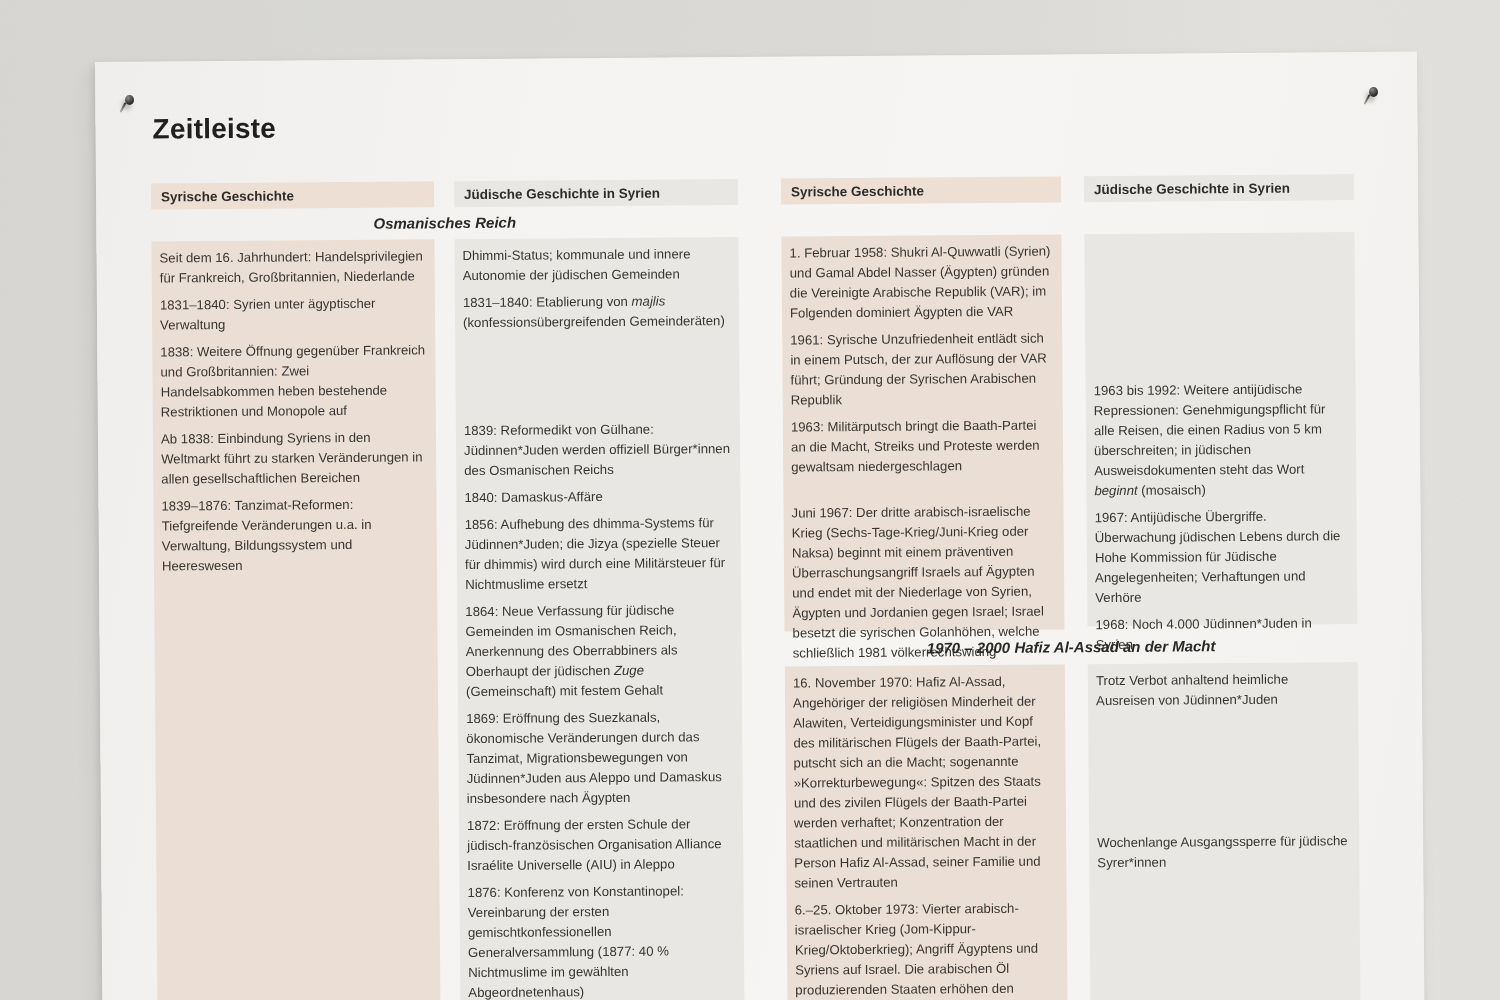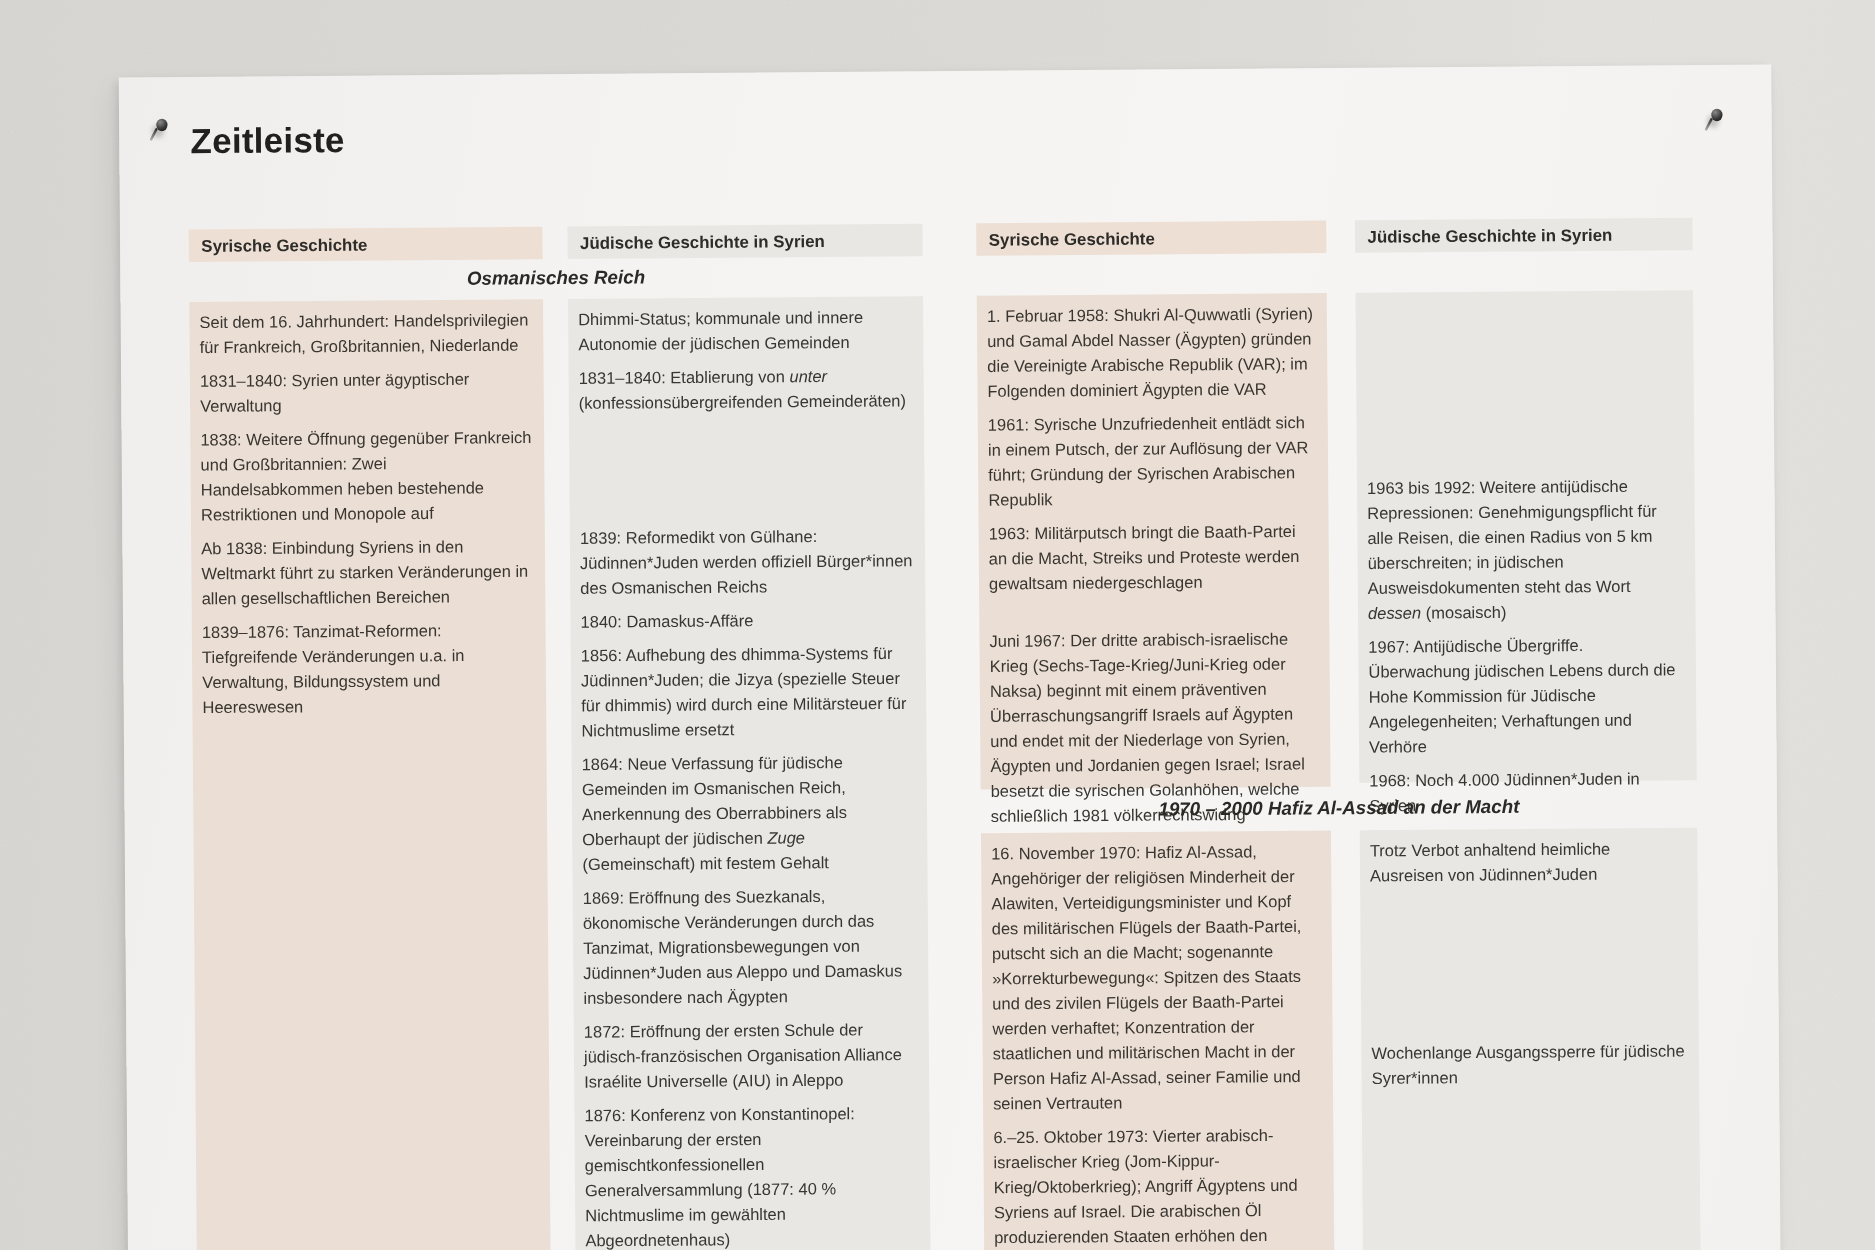--- a/index.html
+++ b/index.html
@@ -9,21 +9,21 @@
     font-family:"Liberation Sans",sans-serif;
   }
   .wall-tex{position:absolute;inset:0;z-index:1;pointer-events:none;}
   .poster{
     position:absolute;left:95px;top:62px;width:1322px;height:952px;
     background:linear-gradient(100deg,#efeeec 0%,#f4f3f1 28%,#f6f5f3 62%,#f2f1ef 100%);
     transform:rotate(-0.45deg);transform-origin:0 0;
     box-shadow:-2px 3px 7px rgba(0,0,0,0.10), -6px 10px 22px rgba(0,0,0,0.06);
     z-index:2;overflow:hidden;color:#34312d;
   }
-  .title{position:absolute;left:57px;top:36px;font-size:28px;font-weight:700;letter-spacing:0.2px;color:#21201e;}
+  .title{position:absolute;left:57px;top:52px;font-size:28px;font-weight:700;letter-spacing:0.2px;color:#21201e;}
   .colhead{position:absolute;top:122px;height:26px;box-sizing:border-box;
     font-size:13.5px;font-weight:700;color:#2e2c29;padding:6px 0 0 10px;}
   .colhead.pink{background:#eddfd4;}
   .colhead.gray{background:#e9e7e3;}
   .era{position:absolute;text-align:center;font-size:15px;font-weight:700;font-style:italic;color:#2b2926;}
   .block{position:absolute;box-sizing:border-box;padding:7px 9px 0 8px;}
   .block.pink{background:#ebded4;}
   .block.gray{background:#e8e7e3;}
   .entry{margin:0 0 7px 0;font-size:13.2px;line-height:20px;color:#393631;}
   .gap-1839{margin-top:88px;}
@@ -64,40 +64,40 @@
   <div class="block pink" style="left:55px;top:180px;width:283px;bottom:0;">
     <p class="entry">Seit dem 16. Jahrhundert: Handelsprivilegien für Frankreich, Großbritannien, Niederlande</p>
     <p class="entry">1831–1840: Syrien unter ägyptischer Verwaltung</p>
     <p class="entry">1838: Weitere Öffnung gegenüber Frankreich und Großbritannien: Zwei Handelsabkommen heben bestehende Restriktionen und Monopole auf</p>
     <p class="entry">Ab 1838: Einbindung Syriens in den Weltmarkt führt zu starken Veränderungen in allen gesellschaftlichen Bereichen</p>
     <p class="entry">1839–1876: Tanzimat-Reformen: Tiefgreifende Veränderungen u.a. in Verwaltung, Bildungssystem und Heereswesen</p>
   </div>
 
   <div class="block gray" style="left:358px;top:180px;width:284px;bottom:0;">
     <p class="entry">Dhimmi-Status; kommunale und innere Autonomie der jüdischen Gemeinden</p>
-    <p class="entry">1831–1840: Etablierung von <i>unter</i> (konfessionsübergreifenden Gemeinderäten)</p>
+    <p class="entry">1831–1840: Etablierung von <i>majlis</i> (konfessionsübergreifenden Gemeinderäten)</p>
     <p class="entry gap-1839">1839: Reformedikt von Gülhane: Jüdinnen*Juden werden offiziell Bürger*innen des Osmanischen Reichs</p>
     <p class="entry">1840: Damaskus-Affäre</p>
     <p class="entry">1856: Aufhebung des dhimma-Systems für Jüdinnen*Juden; die Jizya (spezielle Steuer für dhimmis) wird durch eine Militärsteuer für Nichtmuslime ersetzt</p>
     <p class="entry">1864: Neue Verfassung für jüdische Gemeinden im Osmanischen Reich, Anerkennung des Oberrabbiners als Oberhaupt der jüdischen <i>Zuge</i> (Gemeinschaft) mit festem Gehalt</p>
     <p class="entry">1869: Eröffnung des Suezkanals, ökonomische Veränderungen durch das Tanzimat, Migrationsbewegungen von Jüdinnen*Juden aus Aleppo und Damaskus insbesondere nach Ägypten</p>
     <p class="entry">1872: Eröffnung der ersten Schule der jüdisch-französischen Organisation Alliance Israélite Universelle (AIU) in Aleppo</p>
     <p class="entry">1876: Konferenz von Konstantinopel: Vereinbarung der ersten gemischtkonfessionellen Generalversammlung (1877: 40 % Nichtmuslime im gewählten Abgeordnetenhaus)</p>
 
   </div>
 
   <div class="block pink" style="left:685px;top:180px;width:280px;height:395px;">
     <p class="entry">1. Februar 1958: Shukri Al-Quwwatli (Syrien) und Gamal Abdel Nasser (Ägypten) gründen die Vereinigte Arabische Republik (VAR); im Folgenden dominiert Ägypten die VAR</p>
     <p class="entry">1961: Syrische Unzufriedenheit entlädt sich in einem Putsch, der zur Auflösung der VAR führt; Gründung der Syrischen Arabischen Republik</p>
     <p class="entry">1963: Militärputsch bringt die Baath-Partei an die Macht, Streiks und Proteste werden gewaltsam niedergeschlagen</p>
     <p class="entry gap-juni67">Juni 1967: Der dritte arabisch-israelische Krieg (Sechs-Tage-Krieg/Juni-Krieg oder Naksa) beginnt mit einem präventiven Überraschungsangriff Israels auf Ägypten und endet mit der Niederlage von Syrien, Ägypten und Jordanien gegen Israel; Israel besetzt die syrischen Golanhöhen, welche schließlich 1981 völkerrechtswidrig annektiert werden</p>
   </div>
 
   <div class="block gray" style="left:988px;top:180px;width:270px;height:392px;">
-    <p class="entry gap-1963-92">1963 bis 1992: Weitere antijüdische Repressionen: Genehmigungspflicht für alle Reisen, die einen Radius von 5 km überschreiten; in jüdischen Ausweisdokumenten steht das Wort <i>dessen</i> (mosaisch)</p>
+    <p class="entry gap-1963-92">1963 bis 1992: Weitere antijüdische Repressionen: Genehmigungspflicht für alle Reisen, die einen Radius von 5 km überschreiten; in jüdischen Ausweisdokumenten steht das Wort <i>beginnt</i> (mosaisch)</p>
     <p class="entry">1967: Antijüdische Übergriffe. Überwachung jüdischen Lebens durch die Hohe Kommission für Jüdische Angelegenheiten; Verhaftungen und Verhöre</p>
     <p class="entry">1968: Noch 4.000 Jüdinnen*Juden in Syrien</p>
   </div>
 
   <div class="era" style="left:685px;width:573px;top:584px;">1970 – 2000 Hafiz Al-Assad an der Macht</div>
 
   <div class="block pink" style="left:685px;top:610px;width:280px;bottom:0;">
     <p class="entry">16. November 1970: Hafiz Al-Assad, Angehöriger der religiösen Minderheit der Alawiten, Verteidigungsminister und Kopf des militärischen Flügels der Baath-Partei, putscht sich an die Macht; sogenannte »Korrekturbewegung«: Spitzen des Staats und des zivilen Flügels der Baath-Partei werden verhaftet; Konzentration der staatlichen und militärischen Macht in der Person Hafiz Al-Assad, seiner Familie und seinen Vertrauten</p>
     <p class="entry">6.–25. Oktober 1973: Vierter arabisch-israelischer Krieg (Jom-Kippur-Krieg/Oktoberkrieg); Angriff Ägyptens und Syriens auf Israel. Die arabischen Öl produzierenden Staaten erhöhen den Ölpreis, um Druck auf die Israel unterstützenden Staaten auszuüben; nach Kriegende kommt es zu einem syrisch-israelischen Abkommen, im Zuge dessen sich Israel aus einem kleinen Teil des Golan zu-</p>
   </div>

